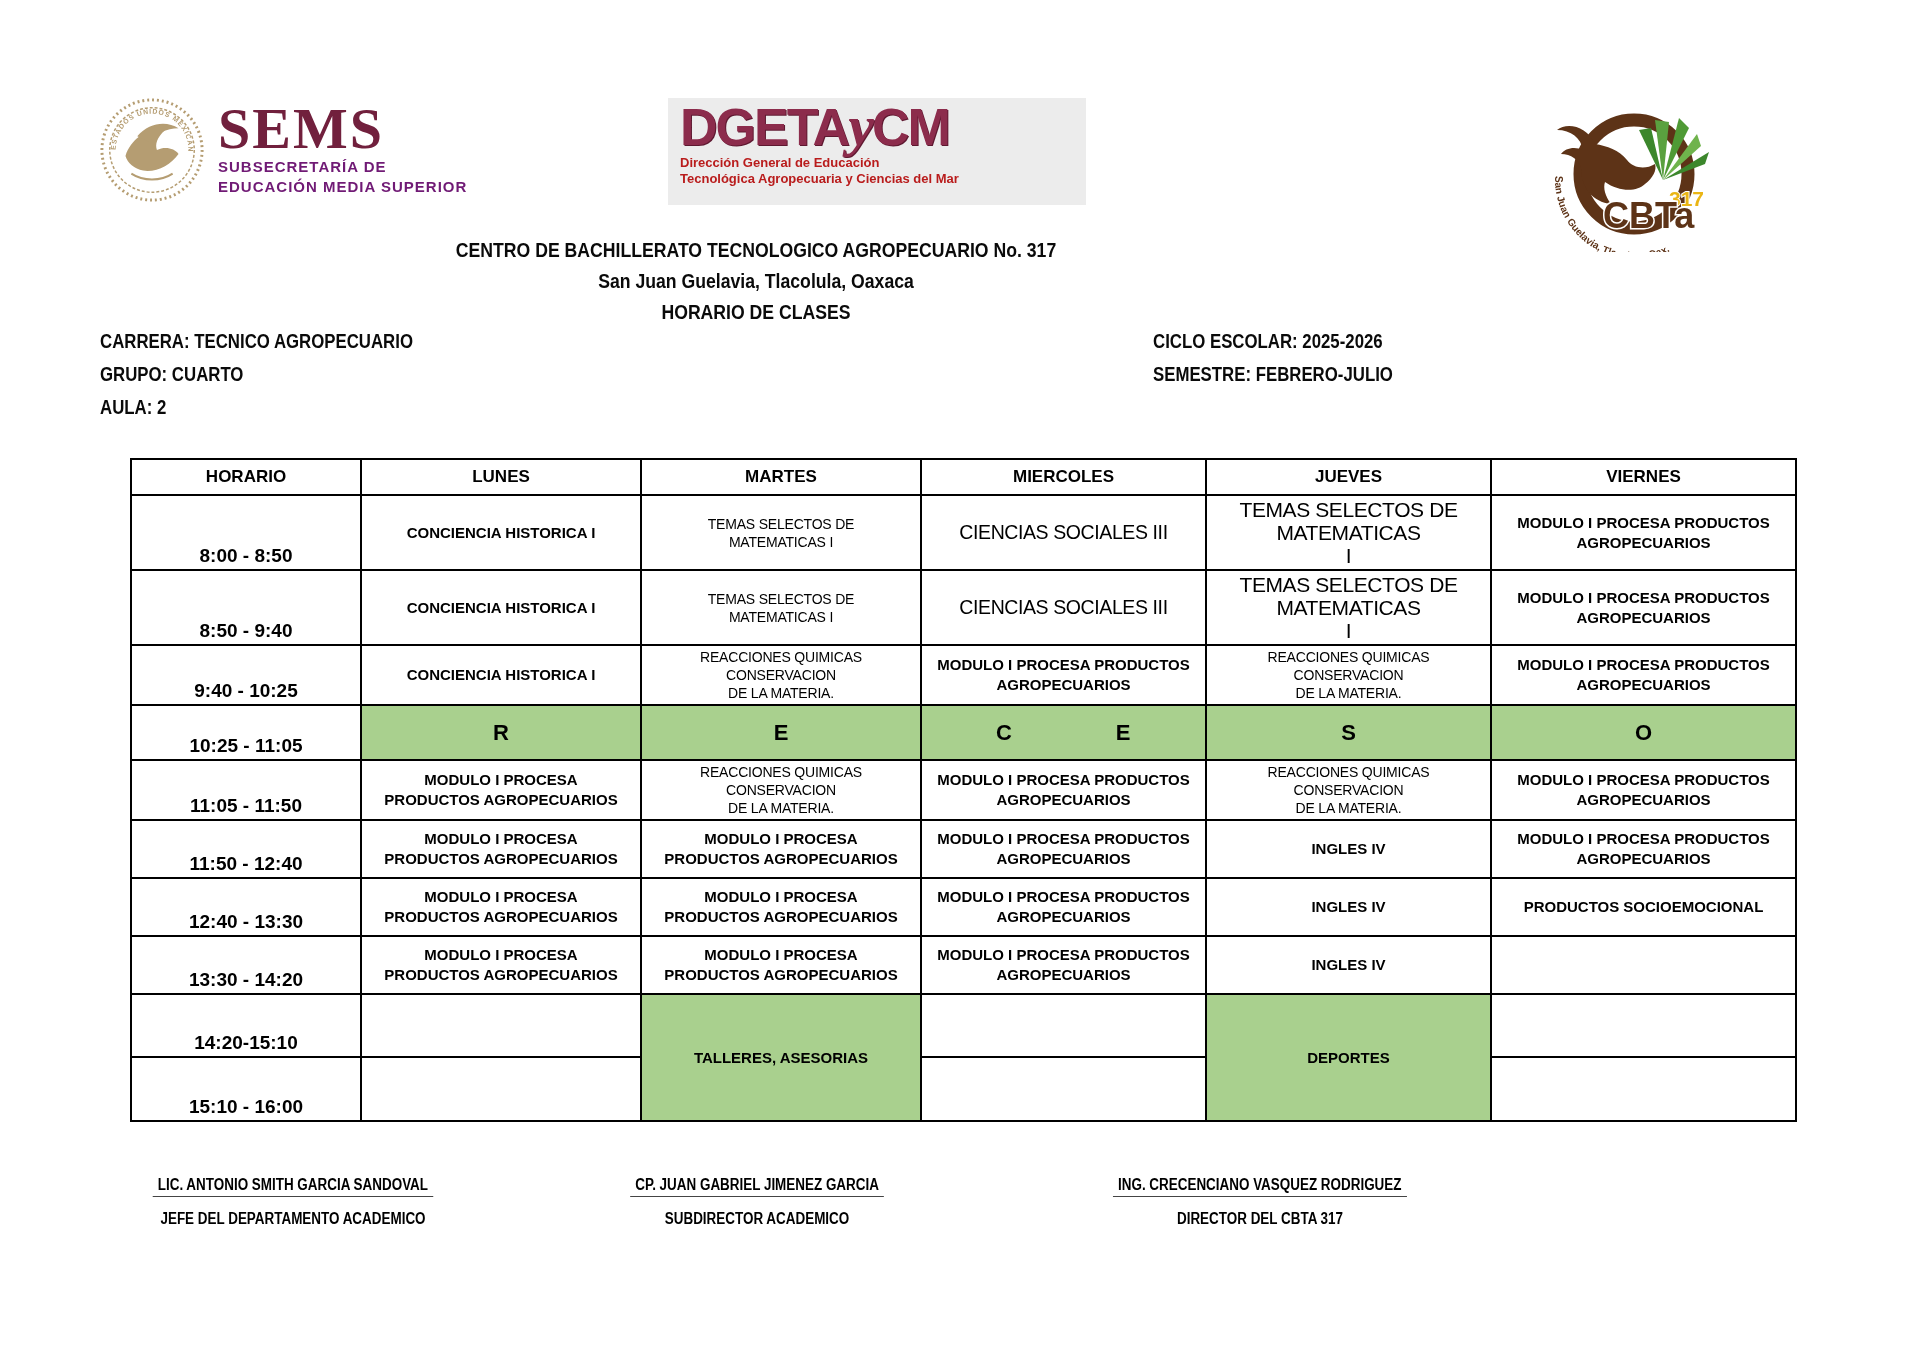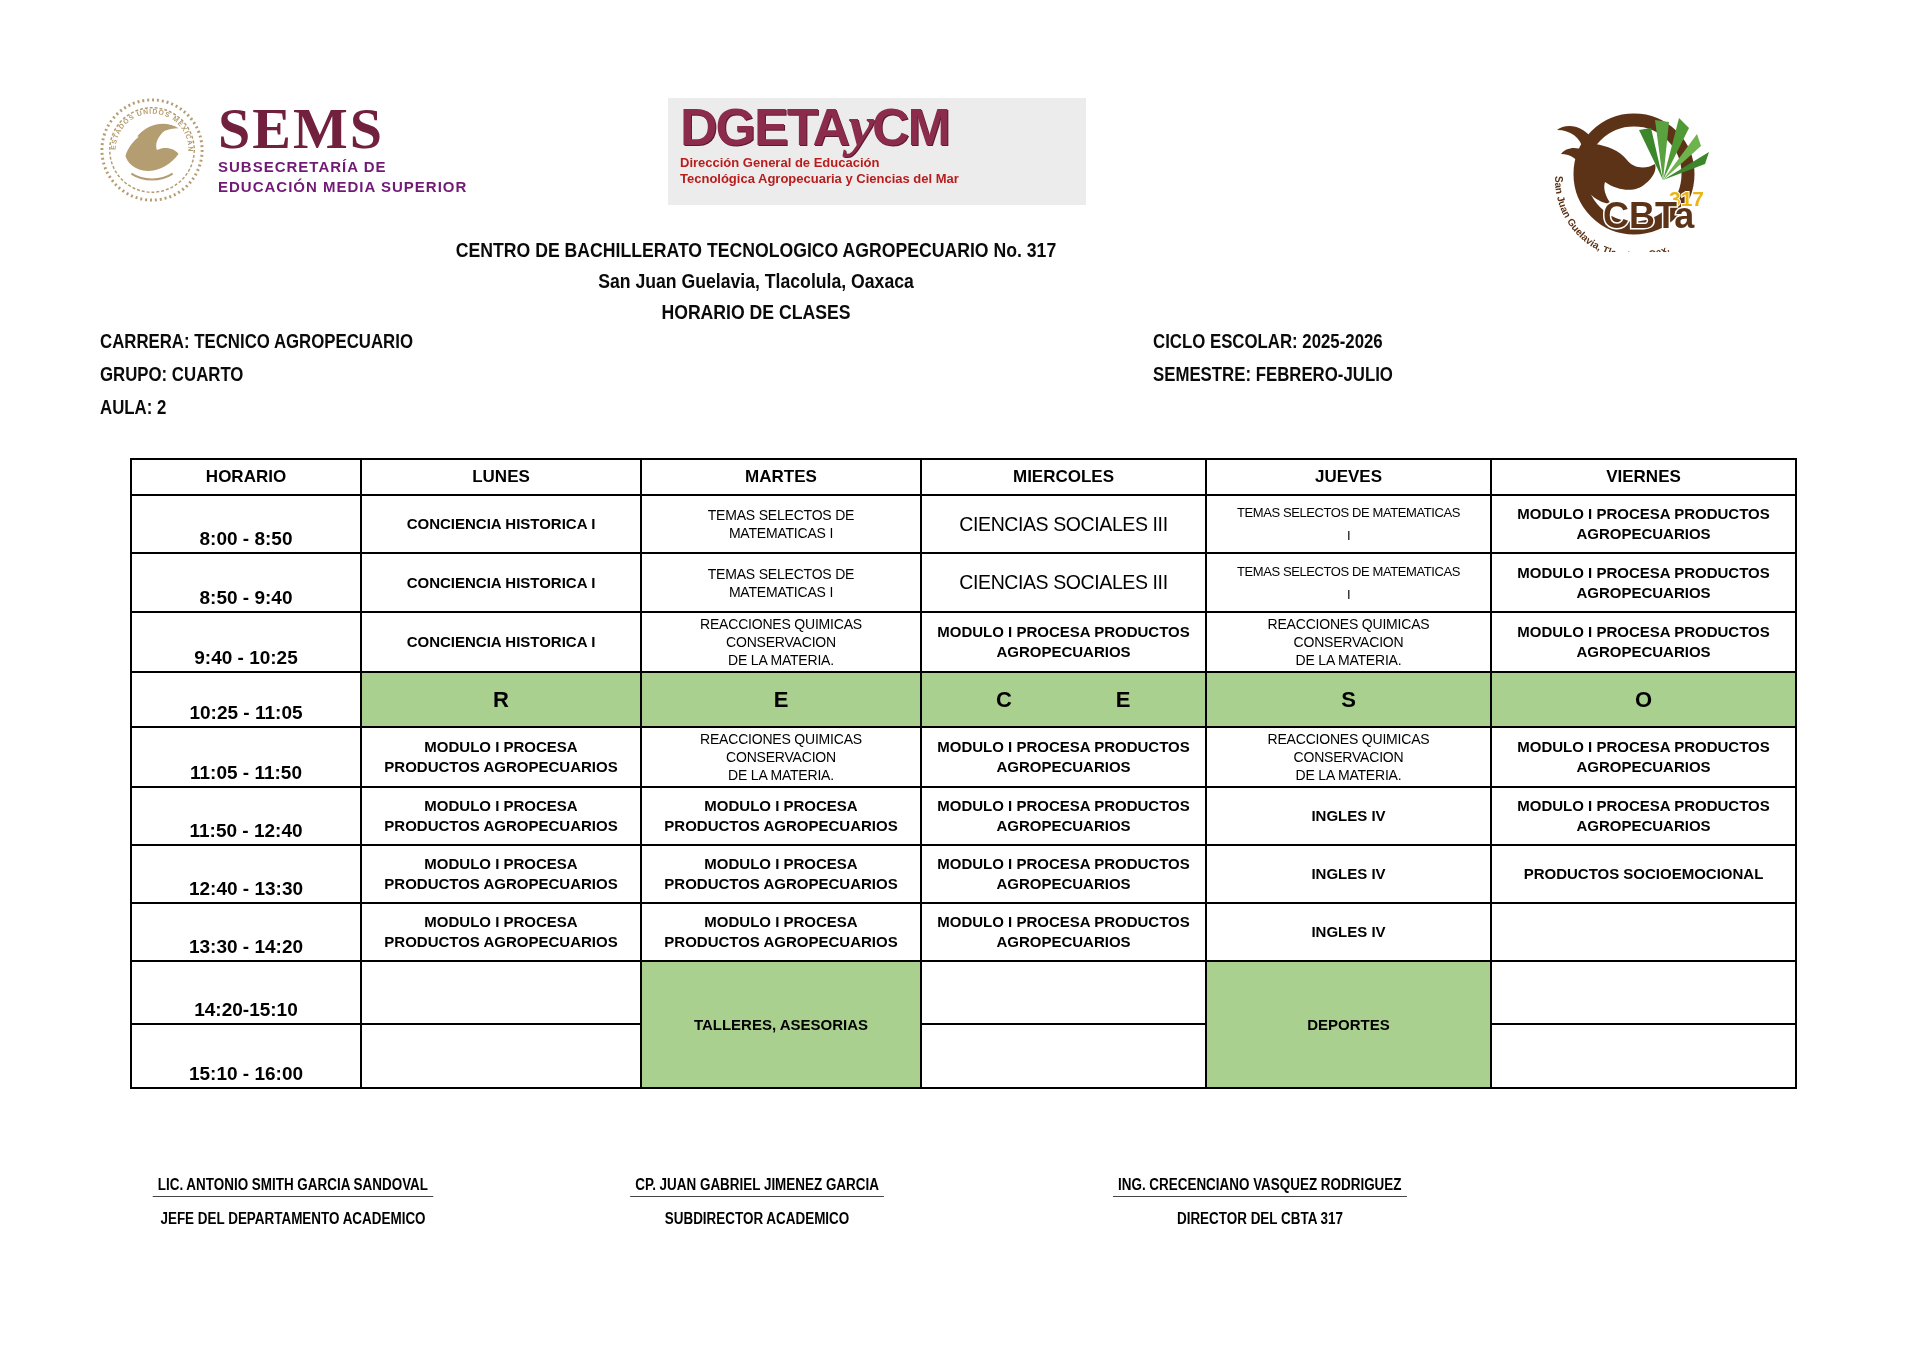--- a/index.html
+++ b/index.html
@@ -37,21 +37,21 @@
   
   table.sched{position:absolute;left:95px;top:458px;width:1665px;border-collapse:collapse;
               table-layout:fixed;margin-left:35px;}
   table.sched th,table.sched td{border:2px solid #000;padding:2px 6px;text-align:center;
               overflow:hidden;}
   table.sched th{height:30px;font-size:17px;font-weight:bold;}
   td.time{font-size:19px;font-weight:bold;vertical-align:bottom;padding-bottom:6px;white-space:nowrap;}
   td.cell{vertical-align:middle;white-space:pre-line;}
   .s-bold{font-size:15px;font-weight:bold;line-height:20px;}
   .s-reg{font-size:14px;line-height:18px;letter-spacing:-.2px;}
-  .s-med{font-size:13px;line-height:23px;letter-spacing:-.4px;}
+  .s-med{font-size:21px;line-height:23px;letter-spacing:-.4px;}
   .s-big{font-size:19.5px;letter-spacing:-.4px;}
   .s-letter{font-size:22px;font-weight:bold;}
   .green{background:#a9d08e;}
   td.split span{display:inline-block;width:44%;}
 
   
   .sig{position:absolute;width:460px;text-align:center;}
   .sig-name{font-size:16px;font-weight:bold;display:inline-block;
             border-bottom:1.5px solid #444;padding:0 6px 2px 6px;white-space:nowrap;}
   .sig-title{font-size:16px;font-weight:bold;margin-top:13px;white-space:nowrap;}

